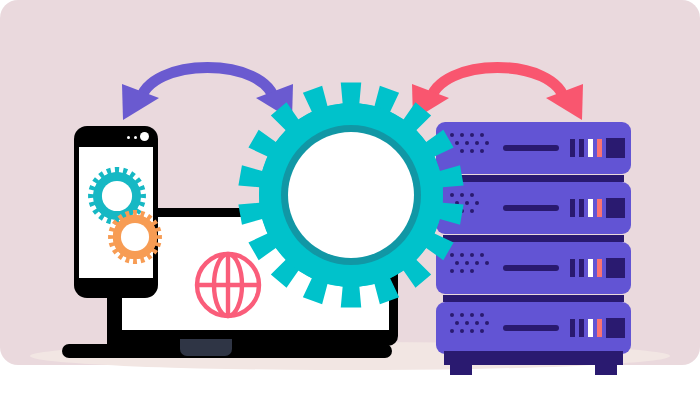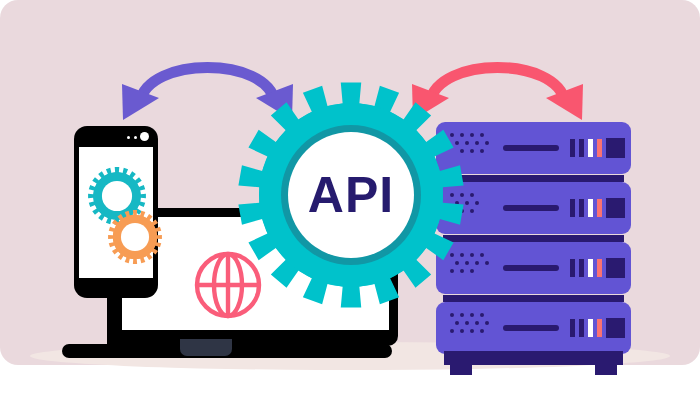--- a/index.html
+++ b/index.html
@@ -351,15 +351,14 @@
   </div>
 
   <svg class="main-gear" width="226" height="226" viewBox="0 0 226 226">
     <g id="maingear">
         <path d="M104.66 21.38 L102.76 0.47 L123.24 0.47 L121.34 21.38 L136.50 24.05 L141.87 3.75 L161.11 10.75 L152.17 29.76 L165.51 37.45 L177.49 20.21 L193.18 33.38 L178.28 48.17 L188.18 59.97 L205.34 47.86 L215.58 65.60 L196.52 74.41 L201.78 88.88 L222.05 83.37 L225.60 103.54 L204.68 105.30 L204.68 120.70 L225.60 122.46 L222.05 142.63 L201.78 137.12 L196.52 151.59 L215.58 160.40 L205.34 178.14 L188.18 166.03 L178.28 177.83 L193.18 192.62 L177.49 205.79 L165.51 188.55 L152.17 196.24 L161.11 215.25 L141.87 222.25 L136.50 201.95 L121.34 204.62 L123.24 225.53 L102.76 225.53 L104.66 204.62 L89.50 201.95 L84.13 222.25 L64.89 215.25 L73.83 196.24 L60.49 188.55 L48.51 205.79 L32.82 192.62 L47.72 177.83 L37.82 166.03 L20.66 178.14 L10.42 160.40 L29.48 151.59 L24.22 137.12 L3.95 142.63 L0.40 122.46 L21.32 120.70 L21.32 105.30 L0.40 103.54 L3.95 83.37 L24.22 88.88 L29.48 74.41 L10.42 65.60 L20.66 47.86 L37.82 59.97 L47.72 48.17 L32.82 33.38 L48.51 20.21 L60.49 37.45 L73.83 29.76 L64.89 10.75 L84.13 3.75 L89.50 24.05 Z" fill="#00c2cb"></path>
         <circle cx="113" cy="113" r="92" fill="#00c2cb"></circle>
       </g>
     <circle cx="113" cy="113" r="70" fill="#1197a5"></circle>
     <circle cx="113" cy="113" r="63" fill="#ffffff"></circle>
   </svg>
-  <div class="api-label">API</div>
 
 </div>
 
 </body></html>

